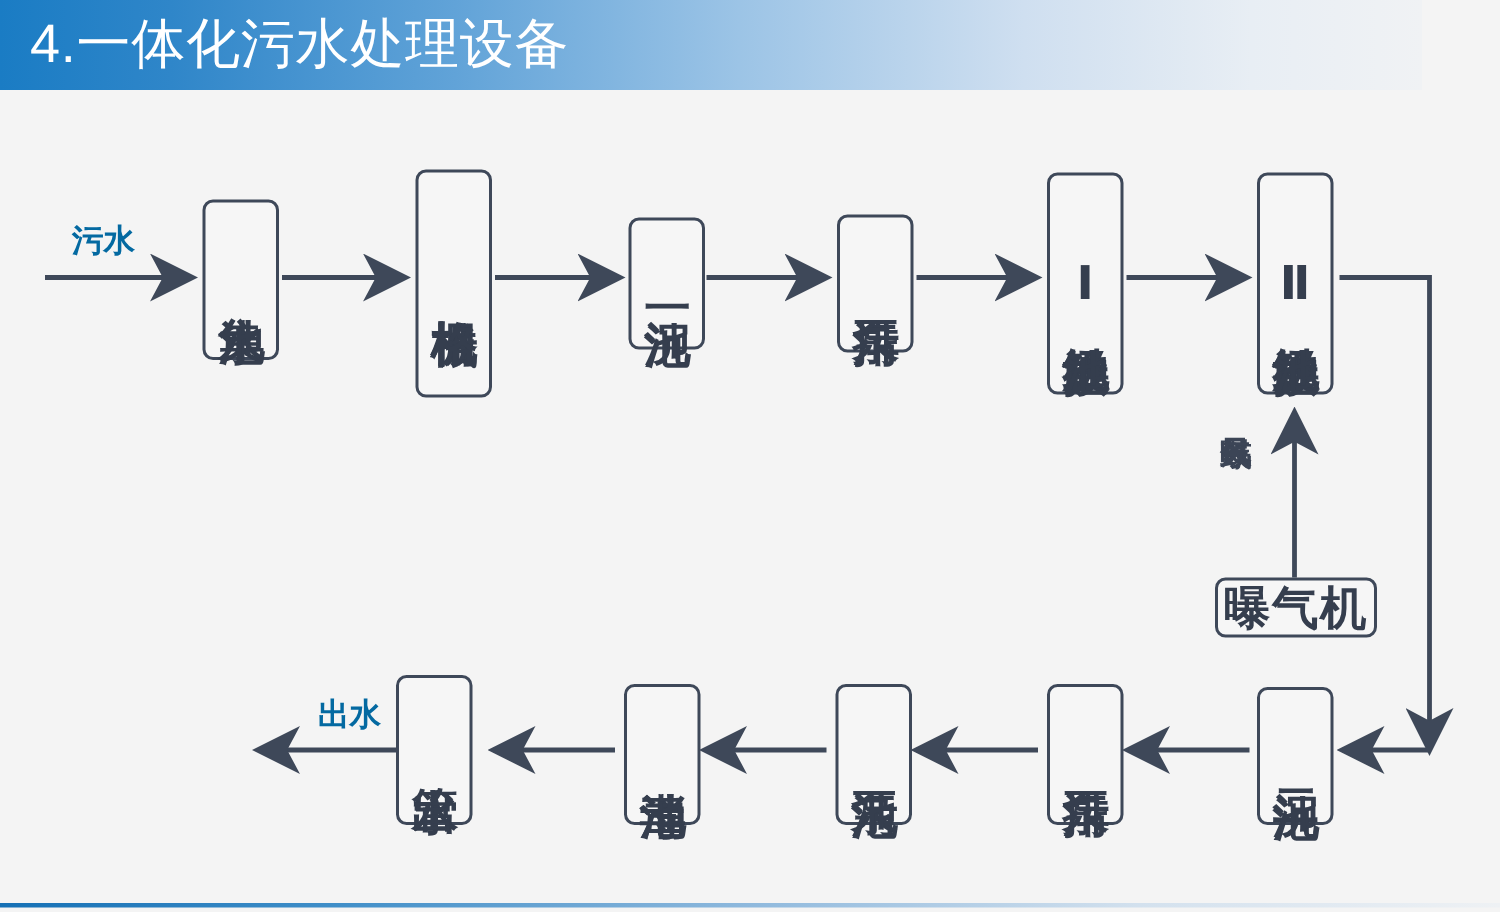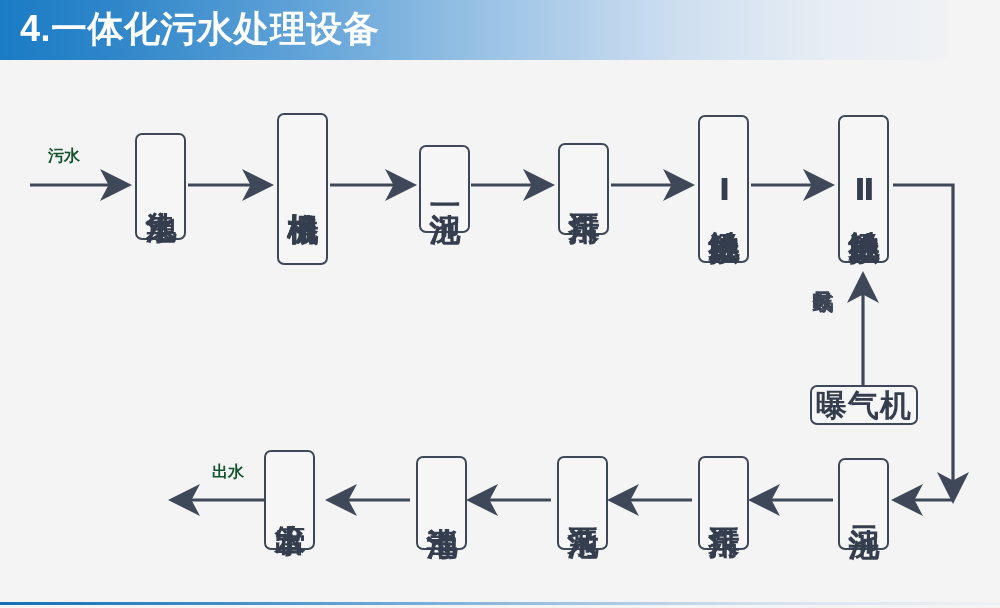--- a/index.html
+++ b/index.html
@@ -23,21 +23,20 @@
     width: 948px;
     height: 60px;
     background: linear-gradient(to right,
         #1a7cc4 0%,
         #2f86c9 12%,
         #61a3d8 32%,
         #9cc4e6 52%,
         #cfdff0 72%,
         #e8eef4 88%,
         #f0f2f4 100%);
-    font-weight: bold;
   }
   #title-text {
     position: absolute;
     left: 20px;
     top: 0;
     height: 60px;
     line-height: 58px;
     font-size: 36px;
     color: #ffffff;
     letter-spacing: 0.5px;
@@ -101,22 +100,22 @@
     font-size: 31px;
     font-weight: 600;
     line-height: 1;
     white-space: nowrap;
     letter-spacing: 1px;
   }
 
   
   .annot {
     position: absolute;
-    color: #14532d;
-    font-size: 16px;
+    color: #0369a1;
+    font-size: 21px;
     font-weight: 600;
     white-space: nowrap;
   }
   .annot-v {
     position: absolute;
     color: #3c4556;
     font-size: 21px;
     font-weight: 600;
     line-height: 1.0;
     writing-mode: vertical-rl;

